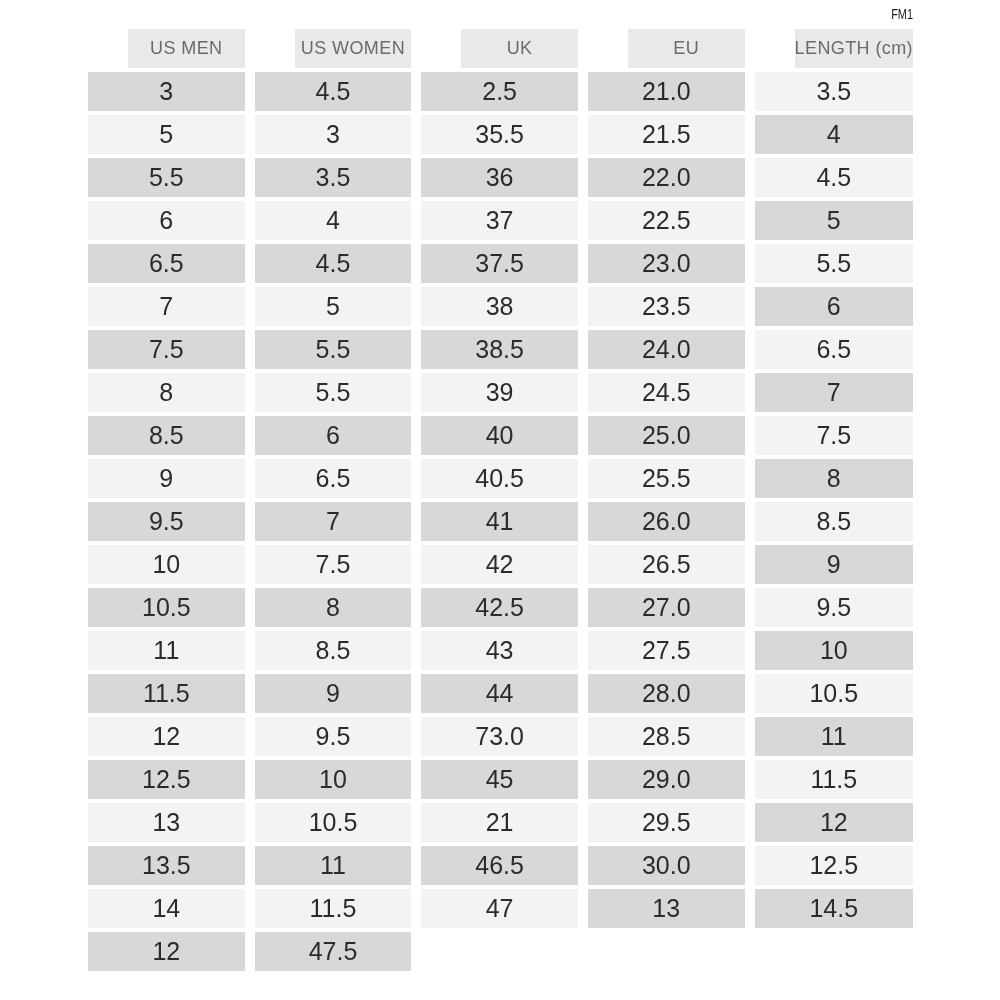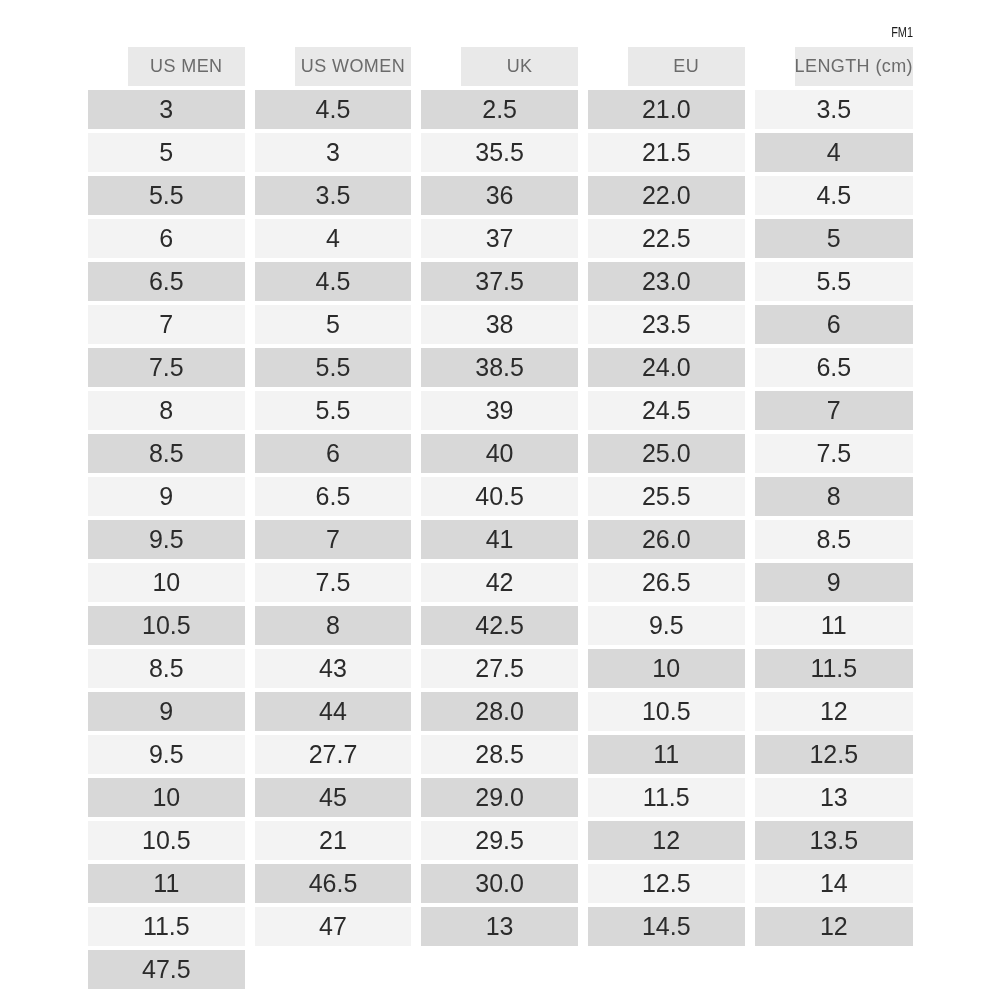--- a/index.html
+++ b/index.html
@@ -20,21 +20,21 @@
   }
   body {
     width: 1000px;
     height: 1000px;
     overflow: hidden;
   }
   .page {
     position: relative;
     width: 825px;
     margin-left: 88px;
-    padding-top: 24px;
+    padding-top: 6px;
   }
   .watermark {
     height: 16px;
     line-height: 16px;
     text-align: right;
     font-size: 14px;
     font-weight: 500;
     color: var(--watermark-text);
     transform: scaleX(0.78);
     transform-origin: right center;
@@ -132,34 +132,35 @@
       <div class="cell odd">26.0</div>
       <div class="cell even">8.5</div>
       <div class="cell even">10</div>
       <div class="cell even">7.5</div>
       <div class="cell even">42</div>
       <div class="cell even">26.5</div>
       <div class="cell odd">9</div>
       <div class="cell odd">10.5</div>
       <div class="cell odd">8</div>
       <div class="cell odd">42.5</div>
+      <div class="cell odd">27.0</div>
       <div class="cell even">9.5</div>
       <div class="cell even">11</div>
       <div class="cell even">8.5</div>
       <div class="cell even">43</div>
       <div class="cell even">27.5</div>
       <div class="cell odd">10</div>
       <div class="cell odd">11.5</div>
       <div class="cell odd">9</div>
       <div class="cell odd">44</div>
       <div class="cell odd">28.0</div>
       <div class="cell even">10.5</div>
       <div class="cell even">12</div>
       <div class="cell even">9.5</div>
-      <div class="cell even">27.7</div>
+      <div class="cell even">73.0</div>
       <div class="cell even">28.5</div>
       <div class="cell odd">11</div>
       <div class="cell odd">12.5</div>
       <div class="cell odd">10</div>
       <div class="cell odd">45</div>
       <div class="cell odd">29.0</div>
       <div class="cell even">11.5</div>
       <div class="cell even">13</div>
       <div class="cell even">10.5</div>
       <div class="cell even">21</div>

